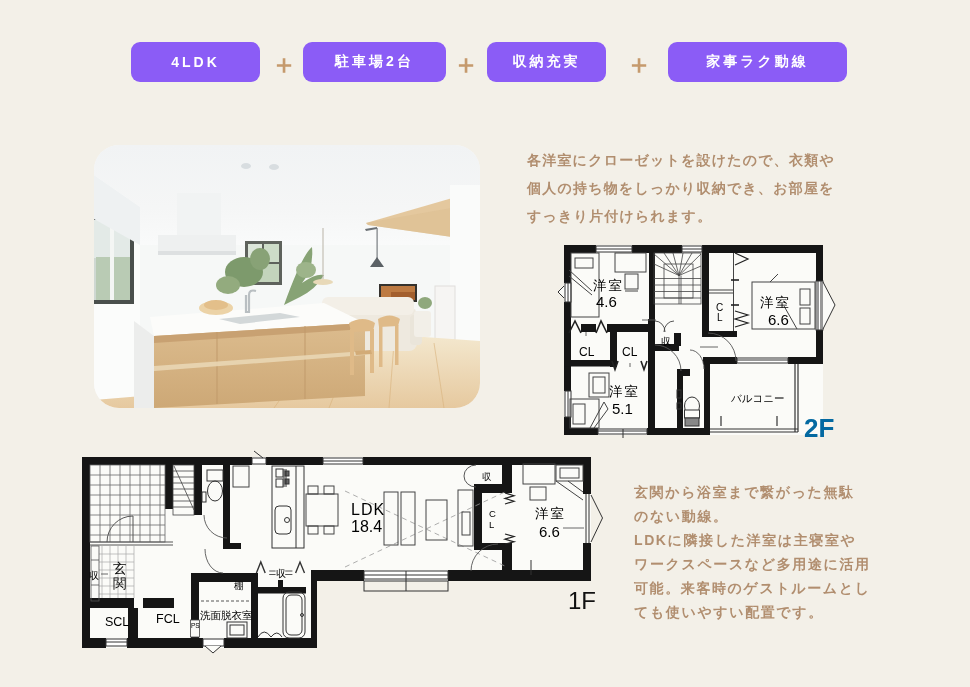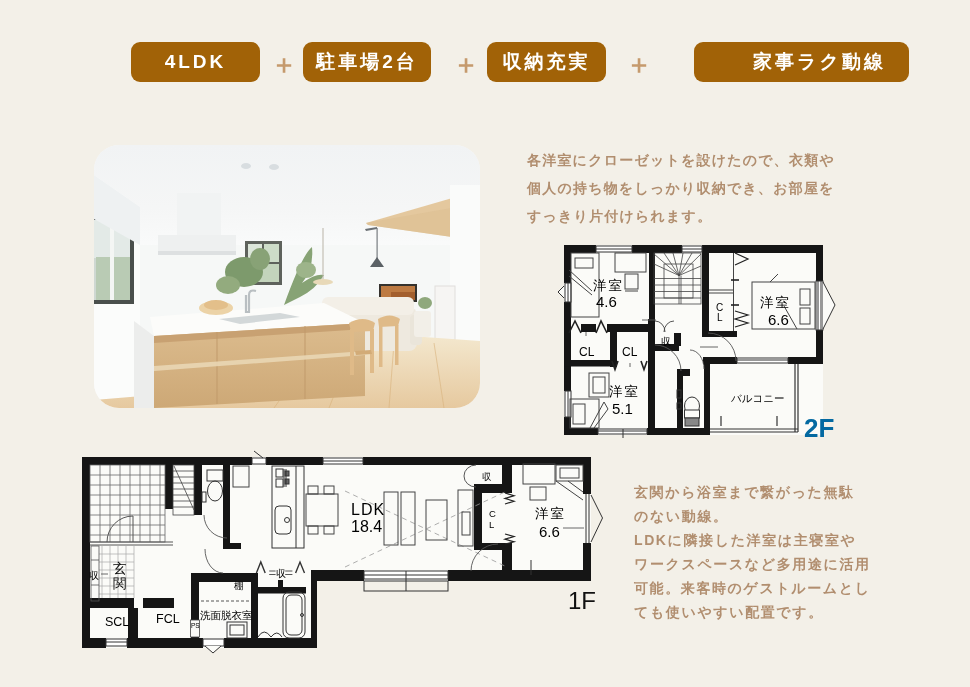--- a/index.html
+++ b/index.html
@@ -1,38 +1,38 @@
 <!DOCTYPE html>
 <html><head>
 <meta charset="utf-8">
 <style>
   html,body{margin:0;padding:0;}
   body{width:970px;height:687px;background:#f3f0e8;font-family:"Liberation Sans",sans-serif;position:relative;overflow:hidden;}
   .abs{position:absolute;}
-  .badge{position:absolute;top:42px;height:40px;background:#a16207;color:#fff;border-radius:9px;
-    display:flex;align-items:center;justify-content:center;font-size:19px;font-weight:bold;letter-spacing:3px;}
+  .badge{position:absolute;top:42px;height:40px;background:#8b5cf6;color:#fff;border-radius:9px;
+    display:flex;align-items:center;justify-content:center;font-size:14px;font-weight:bold;letter-spacing:3px;}
   .plus{position:absolute;top:51px;color:#c59a6d;font-size:26px;font-weight:bold;line-height:26px;}
   .jt{position:absolute;color:#b18e6f;font-size:14px;font-weight:bold;letter-spacing:2.2px;line-height:26.3px;}
 </style>
 </head>
 <body>
 
 <div class="badge" style="left:131px;width:129px;">4LDK</div>
 
 <div class="plus" style="left:271px;">＋</div>
 
-<div class="badge" style="left:303px;width:128px;">駐車場2台</div>
+<div class="badge" style="left:303px;width:143px;">駐車場2台</div>
 
 <div class="plus" style="left:453px;">＋</div>
 
 <div class="badge" style="left:487px;width:119px;">収納充実</div>
 
 <div class="plus" style="left:626px;">＋</div>
 
-<div class="badge" style="left:694px;width:179px;padding-left:36px;">家事ラク動線</div>
+<div class="badge" style="left:668px;width:179px;">家事ラク動線</div>
 
 <div class="abs" style="left:94px;top:145px;width:386px;height:263px;border-radius:25px;overflow:hidden;background:#f7f8f8;">
 <svg width="386" height="263" viewBox="0 0 386 263">
   <defs>
     <linearGradient id="ceil" x1="0" y1="0" x2="0" y2="1">
       <stop offset="0" stop-color="#f1f3f4"></stop>
           <stop offset="0.55" stop-color="#f5f6f6"></stop>
           <stop offset="1" stop-color="#fbfcfc"></stop>
     </linearGradient>
     <linearGradient id="floorg" x1="0" y1="0" x2="0" y2="1">

